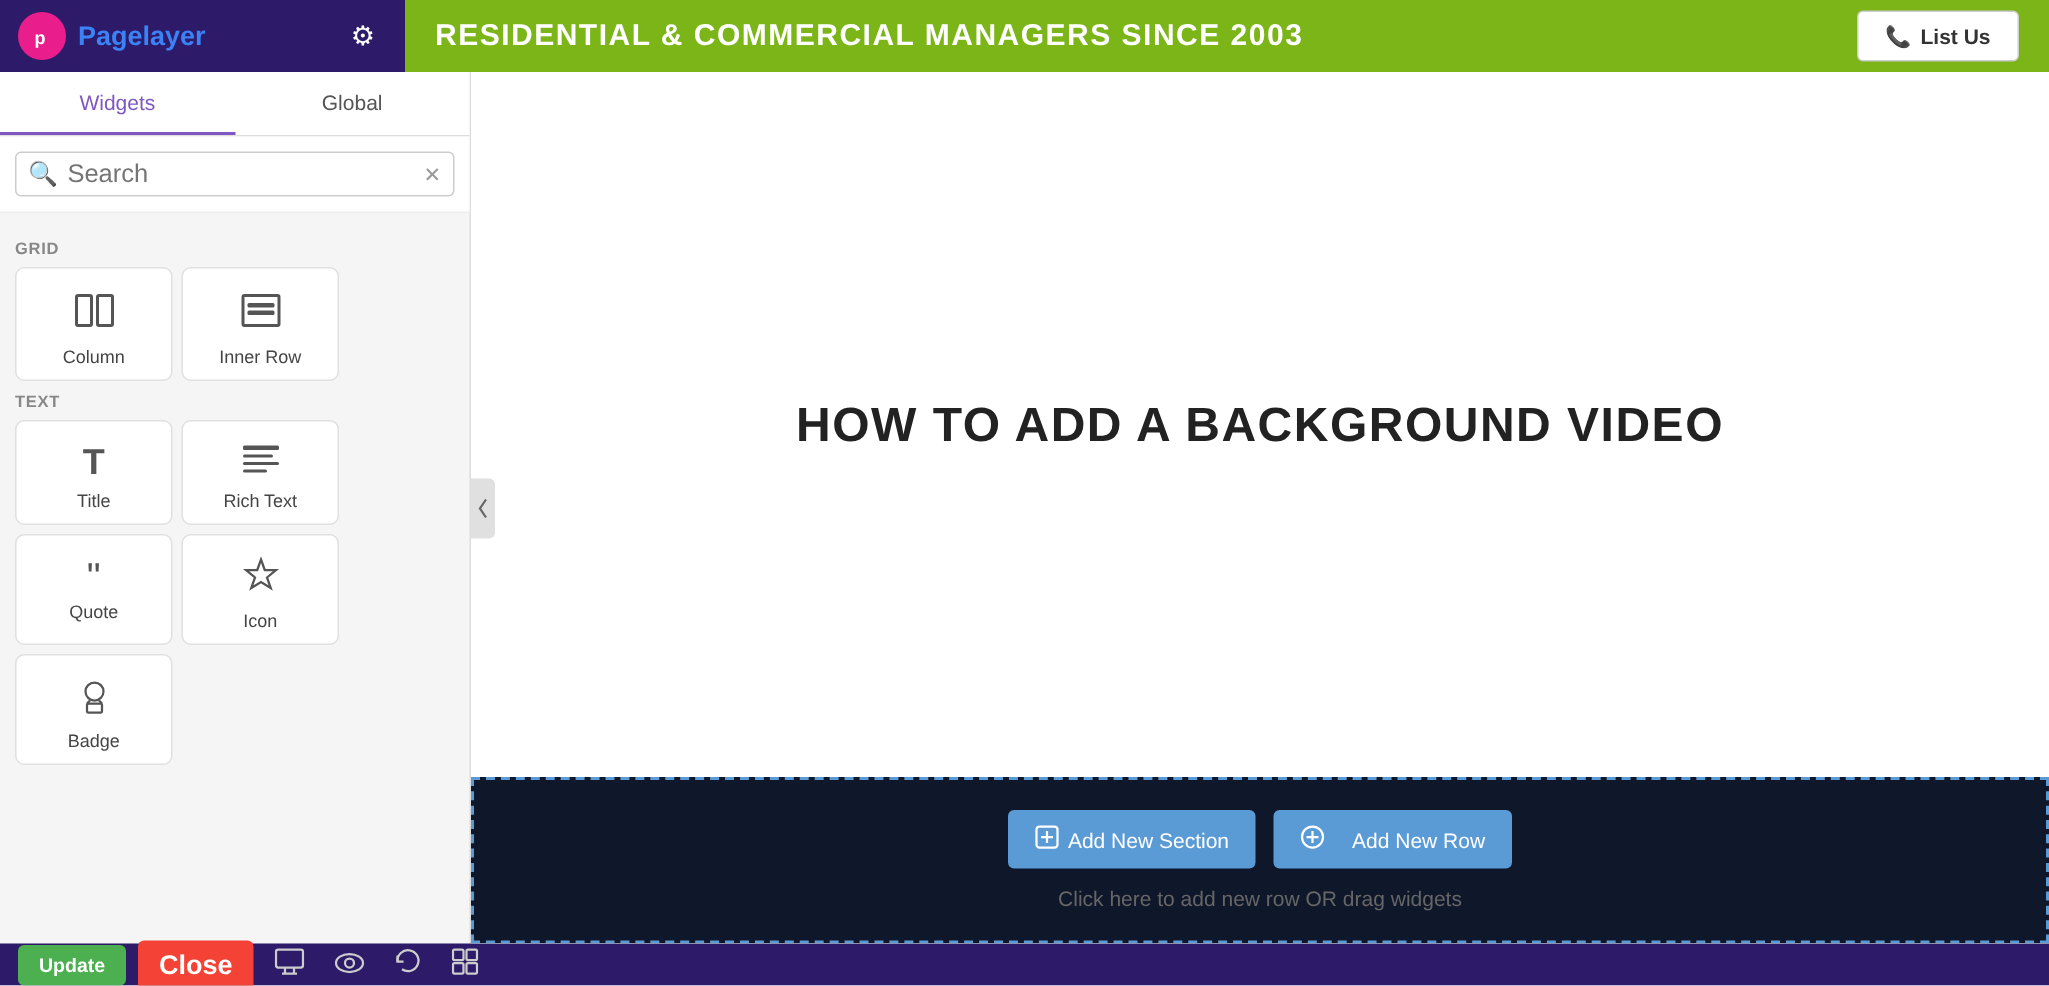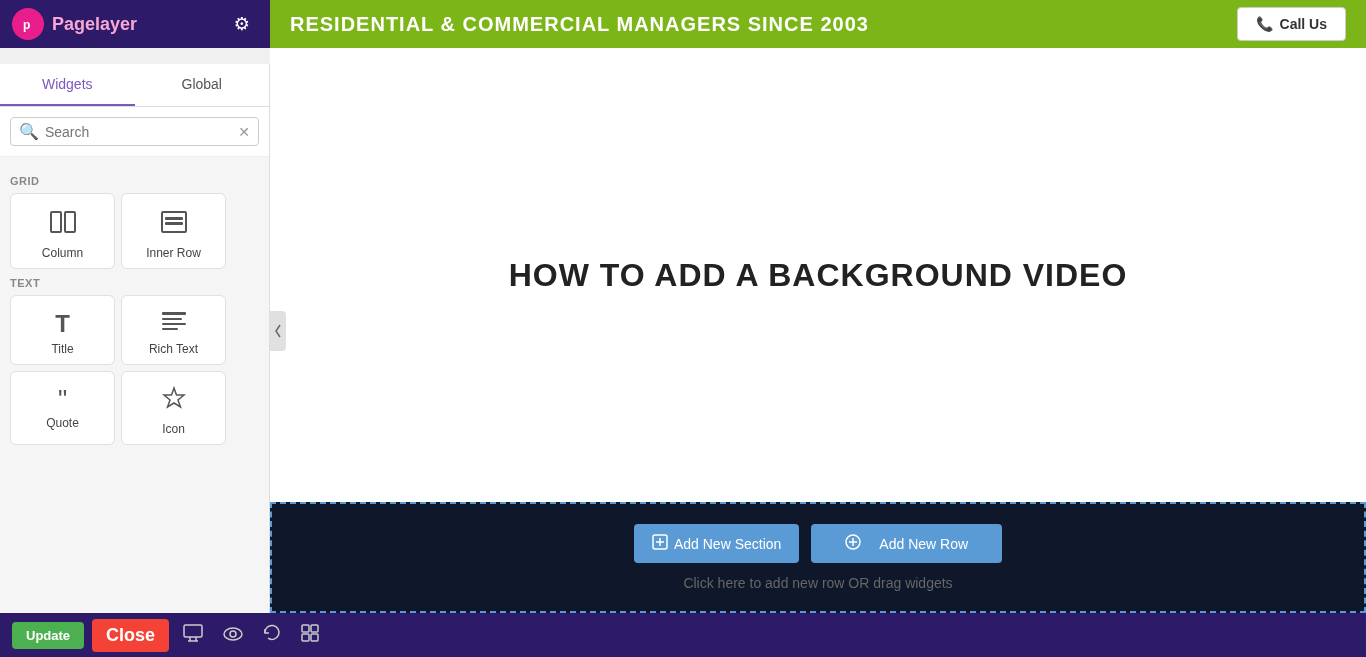--- a/index.html
+++ b/index.html
@@ -4,43 +4,43 @@
   <style>
     * { box-sizing: border-box; margin: 0; padding: 0; }
     body { font-family: Arial, sans-serif; background: #f0f0f0; overflow: hidden; }
 
     
     .app-container { display: flex; flex-direction: column; width: 1366px; height: 657px; }
     .top-bar { display: flex; height: 48px; background: #2d1b69; align-items: center; }
     .main-area { display: flex; flex: 1; overflow: hidden; }
 
     
-    .left-panel { width: 270px; background: #f5f5f5; display: flex; flex-direction: column; border-right: 1px solid #ddd; flex-shrink: 0; margin-top: 16px; }
+    .left-panel { width: 314px; background: #f5f5f5; display: flex; flex-direction: column; border-right: 1px solid #ddd; flex-shrink: 0; }
     .panel-tabs { display: flex; border-bottom: 1px solid #ddd; background: #fff; }
     .panel-tab { flex: 1; padding: 12px; text-align: center; cursor: pointer; font-size: 14px; color: #555; }
     .panel-tab.active { color: #7e57c2; border-bottom: 2px solid #7e57c2; }
     .panel-search { padding: 10px; background: #fff; border-bottom: 1px solid #eee; }
     .search-box { display: flex; align-items: center; border: 1px solid #ccc; border-radius: 4px; padding: 4px 8px; background: #fff; }
-    .search-box input { border: none; outline: none; flex: 1; font-size: 14px; }
+    .search-box input { border: none; outline: none; flex: 1; font-size: 17px; }
     .search-box .clear-btn { cursor: pointer; color: #999; font-size: 14px; }
     .widgets-list { flex: 1; overflow-y: auto; padding: 10px; }
     .section-label { font-size: 11px; font-weight: bold; color: #888; text-align: left; margin: 8px 0 6px; letter-spacing: 0.5px; }
     .widget-grid { display: flex; flex-wrap: wrap; gap: 6px; margin-bottom: 8px; }
     .widget-item { width: 105px; background: #fff; border: 1px solid #e0e0e0; border-radius: 6px; padding: 14px 8px 8px; display: flex; flex-direction: column; align-items: center; cursor: pointer; }
     .widget-icon { font-size: 22px; color: #555; margin-bottom: 4px; }
     .widget-label { font-size: 12px; color: #444; }
 
     
     .logo-area { display: flex; align-items: center; padding: 0 12px; gap: 8px; min-width: 270px; }
     .logo-icon { width: 32px; height: 32px; background: #e91e8c; border-radius: 50%; display: flex; align-items: center; justify-content: center; color: white; font-weight: bold; font-size: 16px; }
-    .logo-text { color: #f9a8d4; font-size: 18px; font-weight: bold; }
+    .logo-text { color: #3b82f6; font-size: 18px; font-weight: bold; }
     .gear-btn { margin-left: auto; background: transparent; border: none; color: white; cursor: pointer; font-size: 18px; padding: 8px; }
 
     
-    .bottom-bar { display: flex; align-items: center; height: 44px; background: #2d1b69; gap: 8px; padding: 0 12px; }
+    .bottom-bar { display: flex; align-items: center; height: 28px; background: #2d1b69; gap: 8px; padding: 0 12px; }
     .update-btn { background: #4caf50; color: white; border: none; border-radius: 4px; padding: 6px 14px; cursor: pointer; font-size: 13px; font-weight: bold; }
     .close-btn { background: #f44336; color: white; border: none; border-radius: 4px; padding: 6px 14px; cursor: pointer; font-size: 18px; font-weight: bold; }
     .bar-icon-btn { background: transparent; border: none; color: #ccc; cursor: pointer; font-size: 18px; padding: 4px 6px; }
 
     
     .canvas-area { flex: 1; background: #fff; overflow: hidden; display: flex; flex-direction: column; position: relative; }
 
     
     .collapse-handle { position: absolute; left: 0; top: 50%; transform: translateY(-50%); width: 16px; height: 40px; background: #e0e0e0; border-radius: 0 4px 4px 0; display: flex; align-items: center; justify-content: center; cursor: pointer; z-index: 10; color: #666; font-size: 10px; }
 
@@ -51,21 +51,21 @@
 
     
     .canvas-content { flex: 1; display: flex; flex-direction: column; overflow-y: auto; }
     .content-section { flex: 1; display: flex; align-items: center; justify-content: center; min-height: 300px; }
     .heading-text { font-size: 32px; font-weight: 900; color: #222; letter-spacing: 1px; }
 
     
     .add-section-area { border: 2px dashed #5b9bd5; margin: 0; padding: 20px; display: flex; flex-direction: column; align-items: center; gap: 12px; background: #0f172a; }
     .add-buttons { display: flex; gap: 12px; }
     .add-new-section-btn { background: #5b9bd5; color: white; border: none; border-radius: 4px; padding: 10px 18px; font-size: 14px; cursor: pointer; display: flex; align-items: center; gap: 6px; font-weight: 500; }
-    .add-new-row-btn { background: #5b9bd5; color: white; border: none; border-radius: 4px; padding: 10px 34px; font-size: 14px; cursor: pointer; display: flex; align-items: center; gap: 18px; font-weight: 500; }
+    .add-new-row-btn { background: #5b9bd5; color: white; border: none; border-radius: 4px; padding: 10px 18px; font-size: 14px; cursor: pointer; display: flex; align-items: center; gap: 18px; font-weight: 500; }
     .add-hint { color: #666; font-size: 14px; }
 
     
     .widgets-list::-webkit-scrollbar { width: 4px; }
     .widgets-list::-webkit-scrollbar-thumb { background: #ccc; border-radius: 2px; }
   </style>
 </head>
 <body>
 
 <div class="app-container">
@@ -80,21 +80,21 @@
         </svg>
       </div>
       <span class="logo-text">Pagelayer</span>
       <button class="gear-btn">⚙</button>
     </div>
 
     <div class="site-header" style="flex:1;">
       <span class="site-title">RESIDENTIAL &amp; COMMERCIAL MANAGERS SINCE 2003</span>
       <button class="call-us-btn">
         <span style="font-size:14px;">📞</span>
-        <span>Call Us</span>
+        <span>List Us</span>
       </button>
     </div>
   </div>
 
   <div class="main-area">
 
     <div class="left-panel">
       <div class="panel-tabs">
         <div class="panel-tab active">Widgets</div>
         <div class="panel-tab">Global</div>
@@ -152,20 +152,31 @@
             <span class="widget-icon" style="font-size:26px; color:#555; line-height:1;">"</span>
             <span class="widget-label">Quote</span>
           </div>
           <div class="widget-item">
             <span class="widget-icon">
               <svg width="26" height="26" viewBox="0 0 26 26" fill="none">
                 <polygon points="13,2 15.5,9 23,9 17,14 19.5,21 13,17 6.5,21 9,14 3,9 10.5,9" stroke="#555" stroke-width="1.5" fill="none"></polygon>
               </svg>
             </span>
             <span class="widget-label">Icon</span>
+          </div>
+          <div class="widget-item">
+            <span class="widget-icon">
+              <svg width="26" height="26" viewBox="0 0 26 26" fill="none">
+                <circle cx="13" cy="10" r="6" stroke="#555" stroke-width="1.5" fill="none"></circle>
+                <rect x="8" y="18" width="10" height="6" rx="1" stroke="#555" stroke-width="1.5" fill="none"></rect>
+                <line x1="10" y1="16" x2="8" y2="18" stroke="#555" stroke-width="1.5"></line>
+                <line x1="16" y1="16" x2="18" y2="18" stroke="#555" stroke-width="1.5"></line>
+              </svg>
+            </span>
+            <span class="widget-label">Badge</span>
           </div>
         </div>
 
       </div>
     </div>
 
     <div class="canvas-area" style="position:relative;">
 
       <div class="collapse-handle">
         <svg width="8" height="14" viewBox="0 0 8 14" fill="none">

